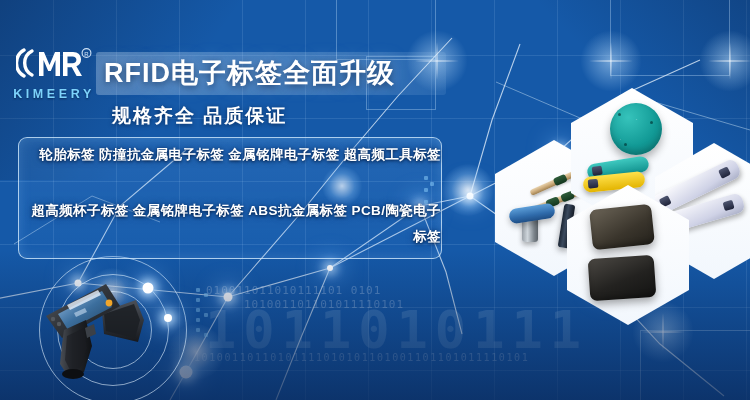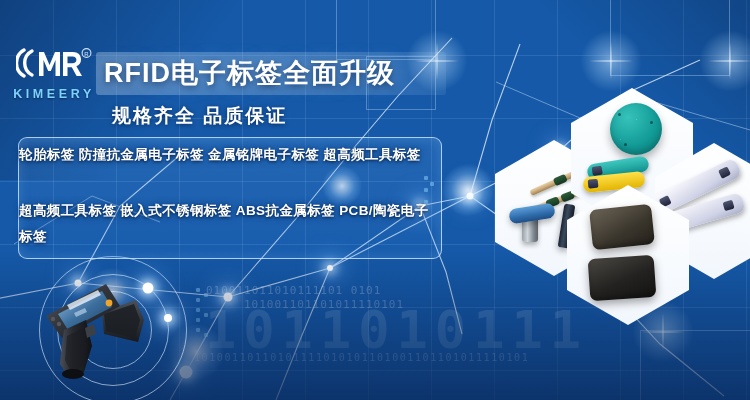--- a/index.html
+++ b/index.html
@@ -87,21 +87,21 @@
   }
 
   
   .list-panel{
     position:absolute;left:18px;top:137px;width:424px;height:122px;
     border:1.4px solid rgba(215,238,255,.78);border-radius:9px;
     background:linear-gradient(180deg,rgba(120,185,250,.14),rgba(60,135,225,.10));
     box-shadow:0 0 12px rgba(140,200,255,.22) inset;
   }
   .list-row{
-    position:absolute;left:0;right:0;height:26px;line-height:26px;text-align:left;
+    position:absolute;left:0;right:0;height:26px;line-height:26px;text-align:right;
     color:#ffffff;font-size:13.5px;font-weight:700;letter-spacing:.4px;
     text-shadow:0 1px 3px rgba(3,26,62,.95),0 0 7px rgba(10,50,110,.8);
   }
   .list-row.r0{top:4px}.list-row.r1{top:32px}.list-row.r2{top:60px}.list-row.r3{top:88px}
 
   
   .hex{
     position:absolute;
     background:linear-gradient(180deg,#ffffff,#f2f7fd);
     clip-path:polygon(50% 0%,100% 25%,100% 75%,50% 100%,0% 75%,0% 25%);
@@ -360,16 +360,16 @@
     </div>
     <div class="logo-word">KIMEERY</div>
   </div>
 
   <div class="title-band"></div>
   <div class="title">RFID电子标签全面升级</div>
   <div class="subtitle">规格齐全    品质保证</div>
 
   <div class="list-panel">
     <div class="list-row r0">轮胎标签   防撞抗金属电子标签   金属铭牌电子标签  超高频工具标签</div>
-    <div class="list-row r2">超高频工具标签  嵌入式不锈钢标签  ABS抗金属标签  PCB/陶瓷电子标签</div>
+    <div class="list-row r2">超高频杯子标签  金属铭牌电子标签  ABS抗金属标签  PCB/陶瓷电子标签</div>
   </div>
 
 </div>
 
 </body></html>

